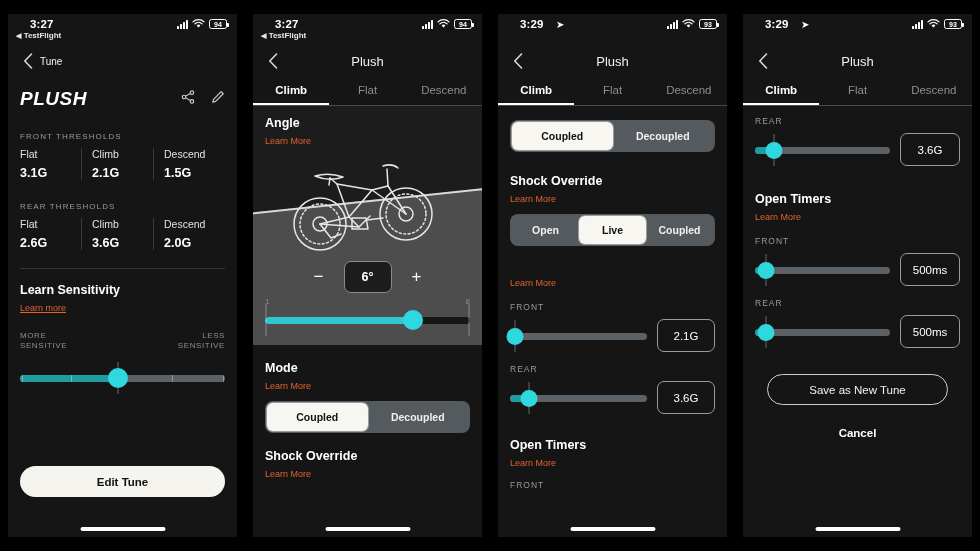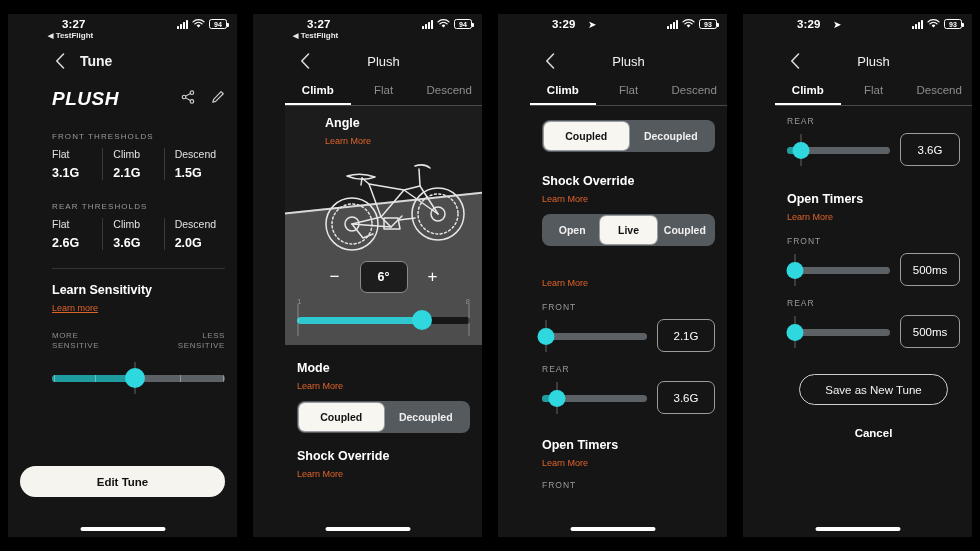--- a/index.html
+++ b/index.html
@@ -22,21 +22,20 @@
     background: #000;
     position: relative;
     overflow: hidden;
     flex: 0 0 245px;
   }
   .screen {
     position: absolute;
     left: 8px; right: 8px; top: 14px; bottom: 14px;
     background: #151515;
     overflow: hidden;
-    padding-left: 32px;
   }
   
   .statusbar {
     height: 30px;
     position: relative;
     color: #fff;
   }
   .sb-time {
     position: absolute; left: 22px; top: 4px;
     font-size: 11.5px; font-weight: 700; letter-spacing: .1px;
@@ -75,21 +74,21 @@
     height: 34px;
     display: flex; align-items: center;
     position: relative;
     padding: 0 10px;
   }
   .back-chevron {
     width: 20px; height: 20px; display:flex; align-items:center; justify-content:center;
     color: #d8d8d8;
   }
   .nav-inline-title {
-    font-size: 14px; color: #f2f2f2; margin-left: 10px; font-weight: 700;
+    font-size: 10px; color: #f2f2f2; margin-left: 2px; font-weight: 400;
   }
   .nav-center-title {
     position: absolute; left: 0; right: 0; text-align: center;
     font-size: 13px; color: #f0f0f0; font-weight: 400;
   }
 
   
   .tune-head {
     display:flex; align-items:center; justify-content:space-between;
     padding: 10px 12px 0 12px;
@@ -186,21 +185,21 @@
     color:#8d8d8d;
   }
   .tab.active { color:#fff; font-weight:700; }
   .tab-underline {
     position:absolute; bottom:0; height: 2.5px; background:#fff; left:0; width:33.33%;
   }
   .tabs-baseline { height:1px; background:#4a4a4a; }
 
   
   .angle-wrap { background:#1c1c1c; }
-  .angle-head { padding: 10px 12px 0 12px; margin-left: 28px; }
+  .angle-head { padding: 10px 12px 0 12px; }
   .angle-head .blk-title, .angle-head .learn { padding-left:0; }
   .bike-area {
     position: relative; height: 105px; overflow: hidden; margin-top: 4px;
   }
   .hill {
     position:absolute; left:-5%; right:-5%; bottom:-42px; height: 85px;
     background: #4d4d4d; border-top: 2px solid #d8d8d8;
     transform: rotate(-6deg); transform-origin: left bottom;
   }
   .bike-svg { position:absolute; left: 22px; top: 2px; }

